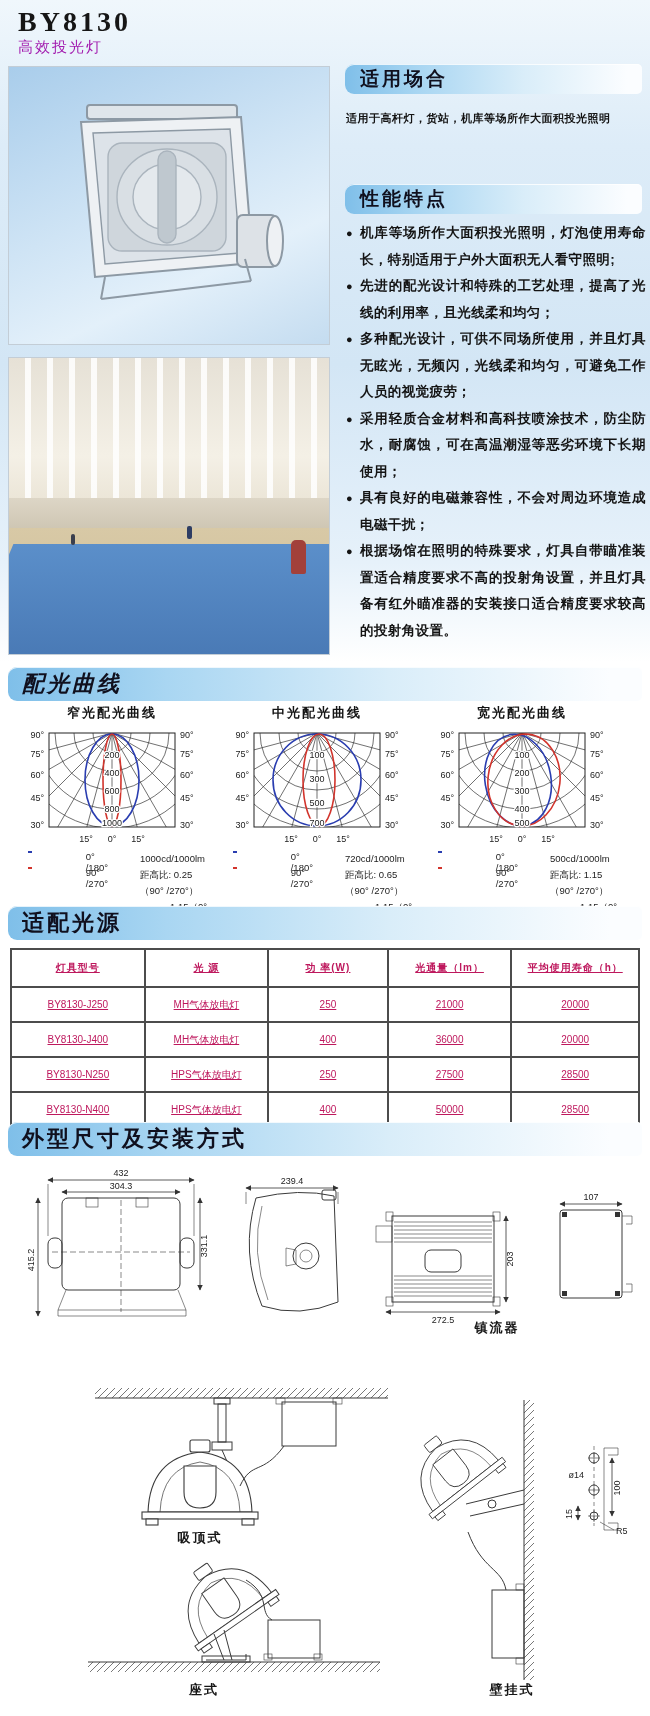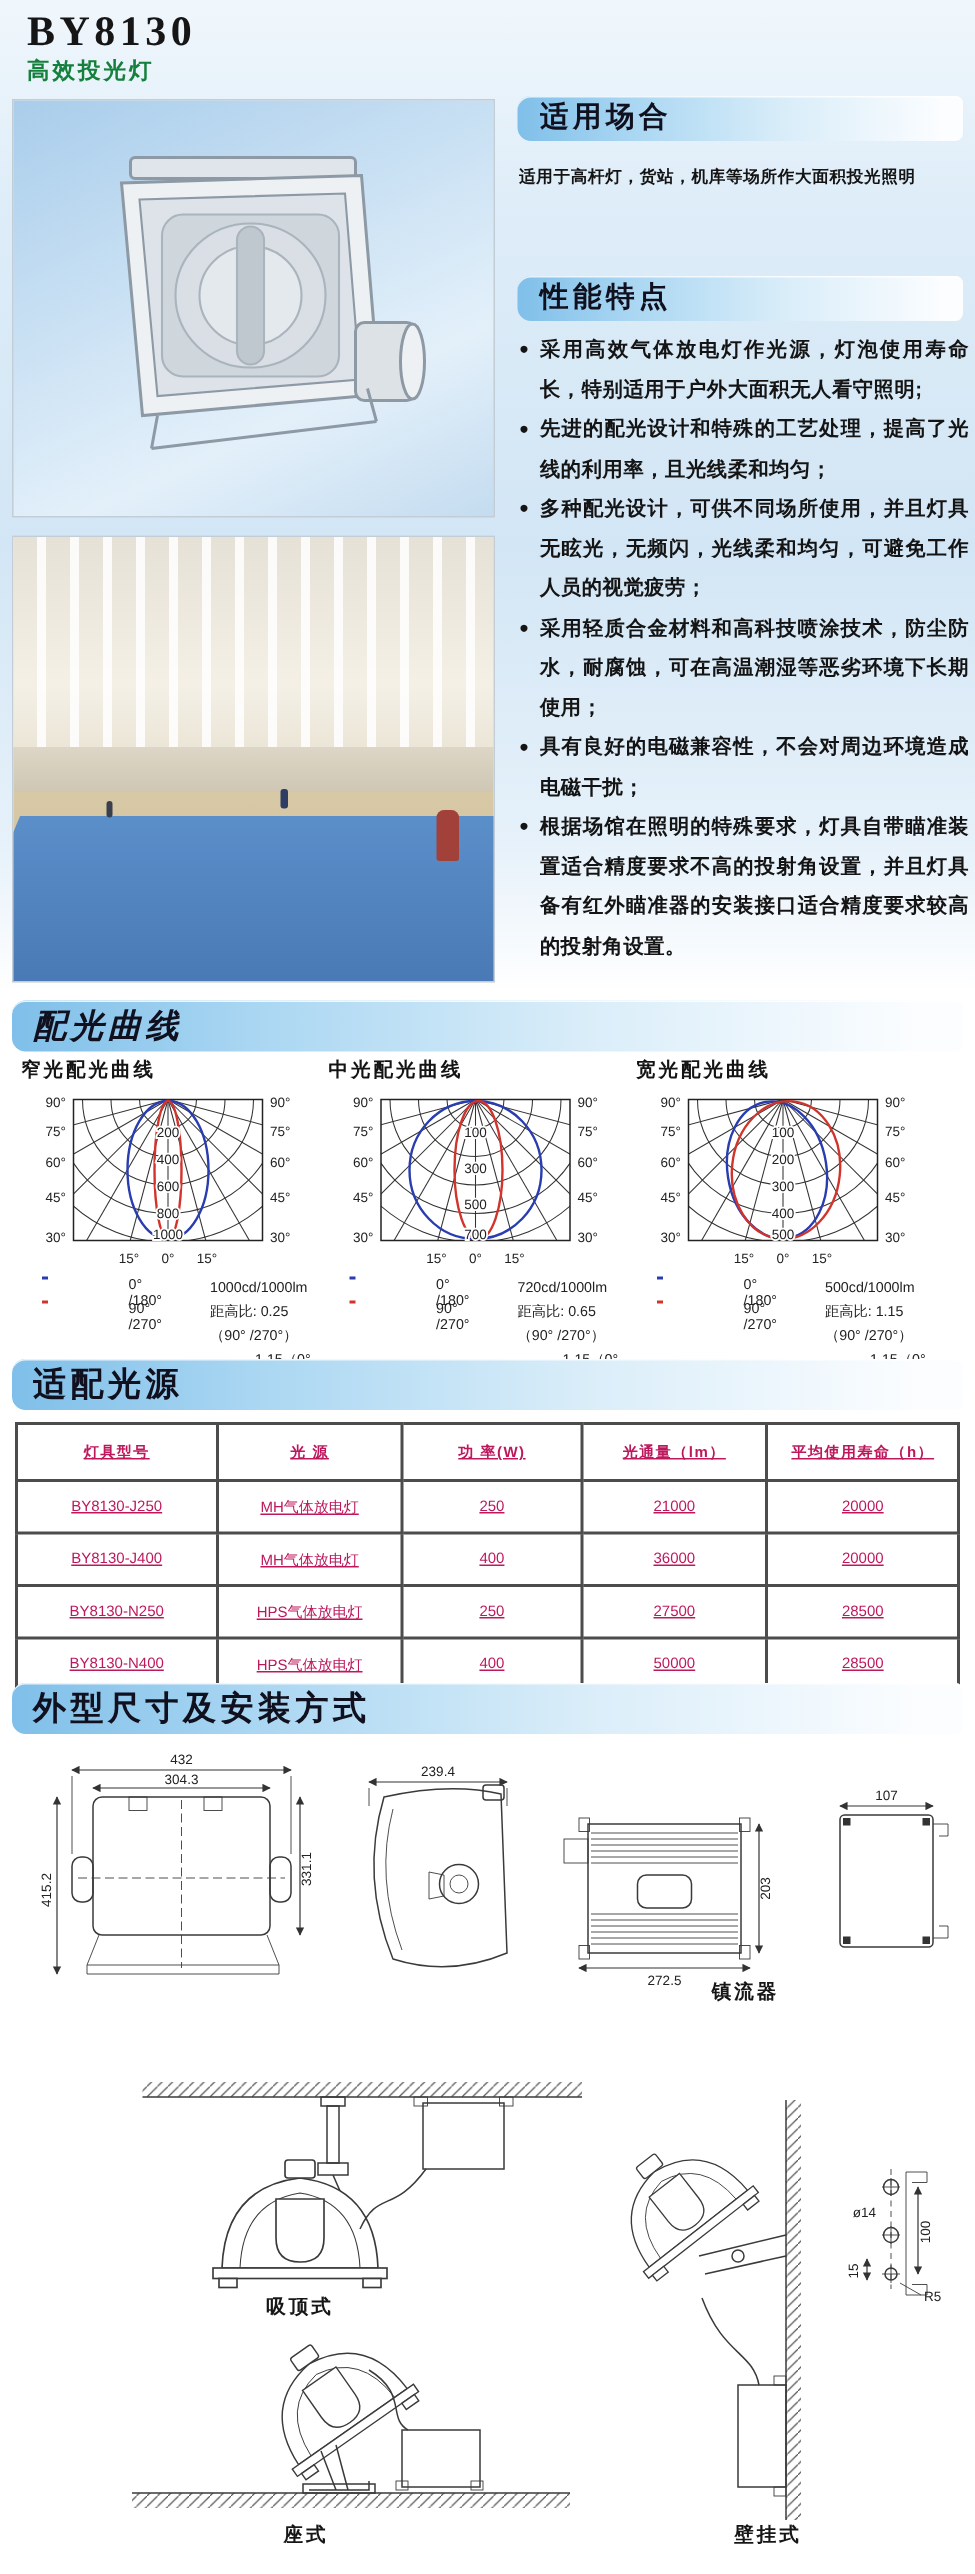--- a/index.html
+++ b/index.html
@@ -3,21 +3,21 @@
 <meta charset="utf-8">
 <style>
   html,body{margin:0;padding:0;background:#fff;}
   .page{position:relative;width:650px;height:1716px;overflow:hidden;
         font-family:"Liberation Sans",sans-serif;color:#111;background:#fff;}
   .top-bg{position:absolute;top:0;left:0;width:650px;height:662px;
         background:linear-gradient(180deg,#f0f7fc 0%,#ddecf8 22%,#d3e6f5 55%,#e6f1fa 85%,#ffffff 100%);}
   
   .brand{position:absolute;left:18px;top:6px;font-family:"Liberation Serif",serif;
          font-weight:bold;font-size:28px;letter-spacing:3px;color:#161616;}
-  .brand-sub{position:absolute;left:18px;top:38px;font-weight:bold;font-size:15px;letter-spacing:2px;color:#15803d;}
+  .brand-sub{position:absolute;left:18px;top:38px;font-weight:normal;font-size:15px;letter-spacing:2px;color:#a21caf;}
   
   .photo{position:absolute;left:8px;width:322px;border:1px solid #c3cdd6;box-sizing:border-box;overflow:hidden;}
   .photo1{top:66px;height:279px;background:linear-gradient(155deg,#a9cdeb 0%,#cfe4f5 45%,#e3f0fa 70%,#c4dcf0 100%);}
   .photo2{top:357px;height:298px;background:#efe9dd;}
   .ph2-ceiling{position:absolute;top:0;left:0;width:100%;height:140px;
      background:repeating-linear-gradient(90deg,rgba(255,255,255,0) 0 16px,rgba(255,255,255,.85) 16px 22px),
                 linear-gradient(180deg,#e6e1d6 0%,#f4f0e6 70%,#ece6d8 100%);}
   .ph2-wall{position:absolute;top:140px;left:0;width:100%;height:30px;background:linear-gradient(180deg,#ddd6c6,#cfc7b4);}
   .ph2-floor{position:absolute;top:170px;left:0;width:100%;height:128px;background:linear-gradient(180deg,#d8c9a6,#cdbb95);}
   .ph2-mat{position:absolute;top:186px;left:-10px;width:360px;height:120px;background:linear-gradient(180deg,#5b8fca,#4878b4);
@@ -30,21 +30,21 @@
   .band-sm{left:345px;width:297px;height:30px;font-size:19px;line-height:30px;padding-left:15px;letter-spacing:3px;}
   .band-lg{left:8px;width:634px;height:34px;font-size:22px;line-height:34px;padding-left:14px;letter-spacing:3px;}
   .app-text{position:absolute;left:346px;top:104px;width:298px;font-size:11px;font-weight:bold;
             line-height:28px;letter-spacing:.5px;color:#141414;}
   .features{position:absolute;left:346px;top:220px;width:300px;margin:0;padding:0;list-style:none;
             font-size:13.5px;font-weight:bold;line-height:26.5px;letter-spacing:.4px;color:#141414;}
   .features li{position:relative;padding-left:14px;text-align:justify;}
   .features li::before{content:"\25CF";position:absolute;left:0;top:0;font-size:11px;}
   
   .chart{position:absolute;top:704px;width:196px;}
-  .chart-title{text-align:left;font-size:13px;font-weight:bold;letter-spacing:2px;color:#141414;}
+  .chart-title{text-align:center;font-size:13px;font-weight:bold;letter-spacing:2px;color:#141414;}
   .chart svg{display:block;margin-top:3px;}
   .cgrid{stroke:#333;stroke-width:.7;fill:none;}
   .ctext{font-size:9px;fill:#222;}
   .cval{font-size:9px;fill:#222;paint-order:stroke;stroke:#fff;stroke-width:2.5px;}
   .legend{display:flex;margin-top:4px;font-size:9.5px;color:#222;}
   .lg-left{width:94px;padding-left:14px;box-sizing:border-box;}
   .lg-row{display:flex;align-items:flex-start;height:16px;gap:48px;}
   .lg-line{width:26px;height:2px;margin-right:6px;}
   .lg-right{width:102px;line-height:16px;margin-left:32px;}
   .lg-indent{padding-left:30px;}
@@ -102,21 +102,21 @@
     <div class="figure" style="left:178px;top:168px;width:5px;height:13px;background:#2e3d63;"></div>
     <div class="figure" style="left:282px;top:182px;width:15px;height:34px;background:#a2403a;border-radius:5px 5px 2px 2px;"></div>
   </div>
 
   <div class="band band-sm" style="top:64px;">适用场合</div>
   <div class="app-text">适用于高杆灯，货站，机库等场所作大面积投光照明</div>
 
   <div class="band band-sm" style="top:184px;">性能特点</div>
   <ul class="features">
 
-      <li>采用高效气体放电灯作光源，灯泡使用寿命长，特别适用于户外大面积无人看守照明;</li>
+      <li>机库等场所作大面积投光照明，灯泡使用寿命长，特别适用于户外大面积无人看守照明;</li>
 
       <li>先进的配光设计和特殊的工艺处理，提高了光线的利用率，且光线柔和均匀；</li>
 
       <li>多种配光设计，可供不同场所使用，并且灯具无眩光，无频闪，光线柔和均匀，可避免工作人员的视觉疲劳；</li>
 
       <li>采用轻质合金材料和高科技喷涂技术，防尘防水，耐腐蚀，可在高温潮湿等恶劣环境下长期使用；</li>
 
       <li>具有良好的电磁兼容性，不会对周边环境造成电磁干扰；</li>
 
       <li>根据场馆在照明的特殊要求，灯具自带瞄准装置适合精度要求不高的投射角设置，并且灯具备有红外瞄准器的安装接口适合精度要求较高的投射角设置。</li>

